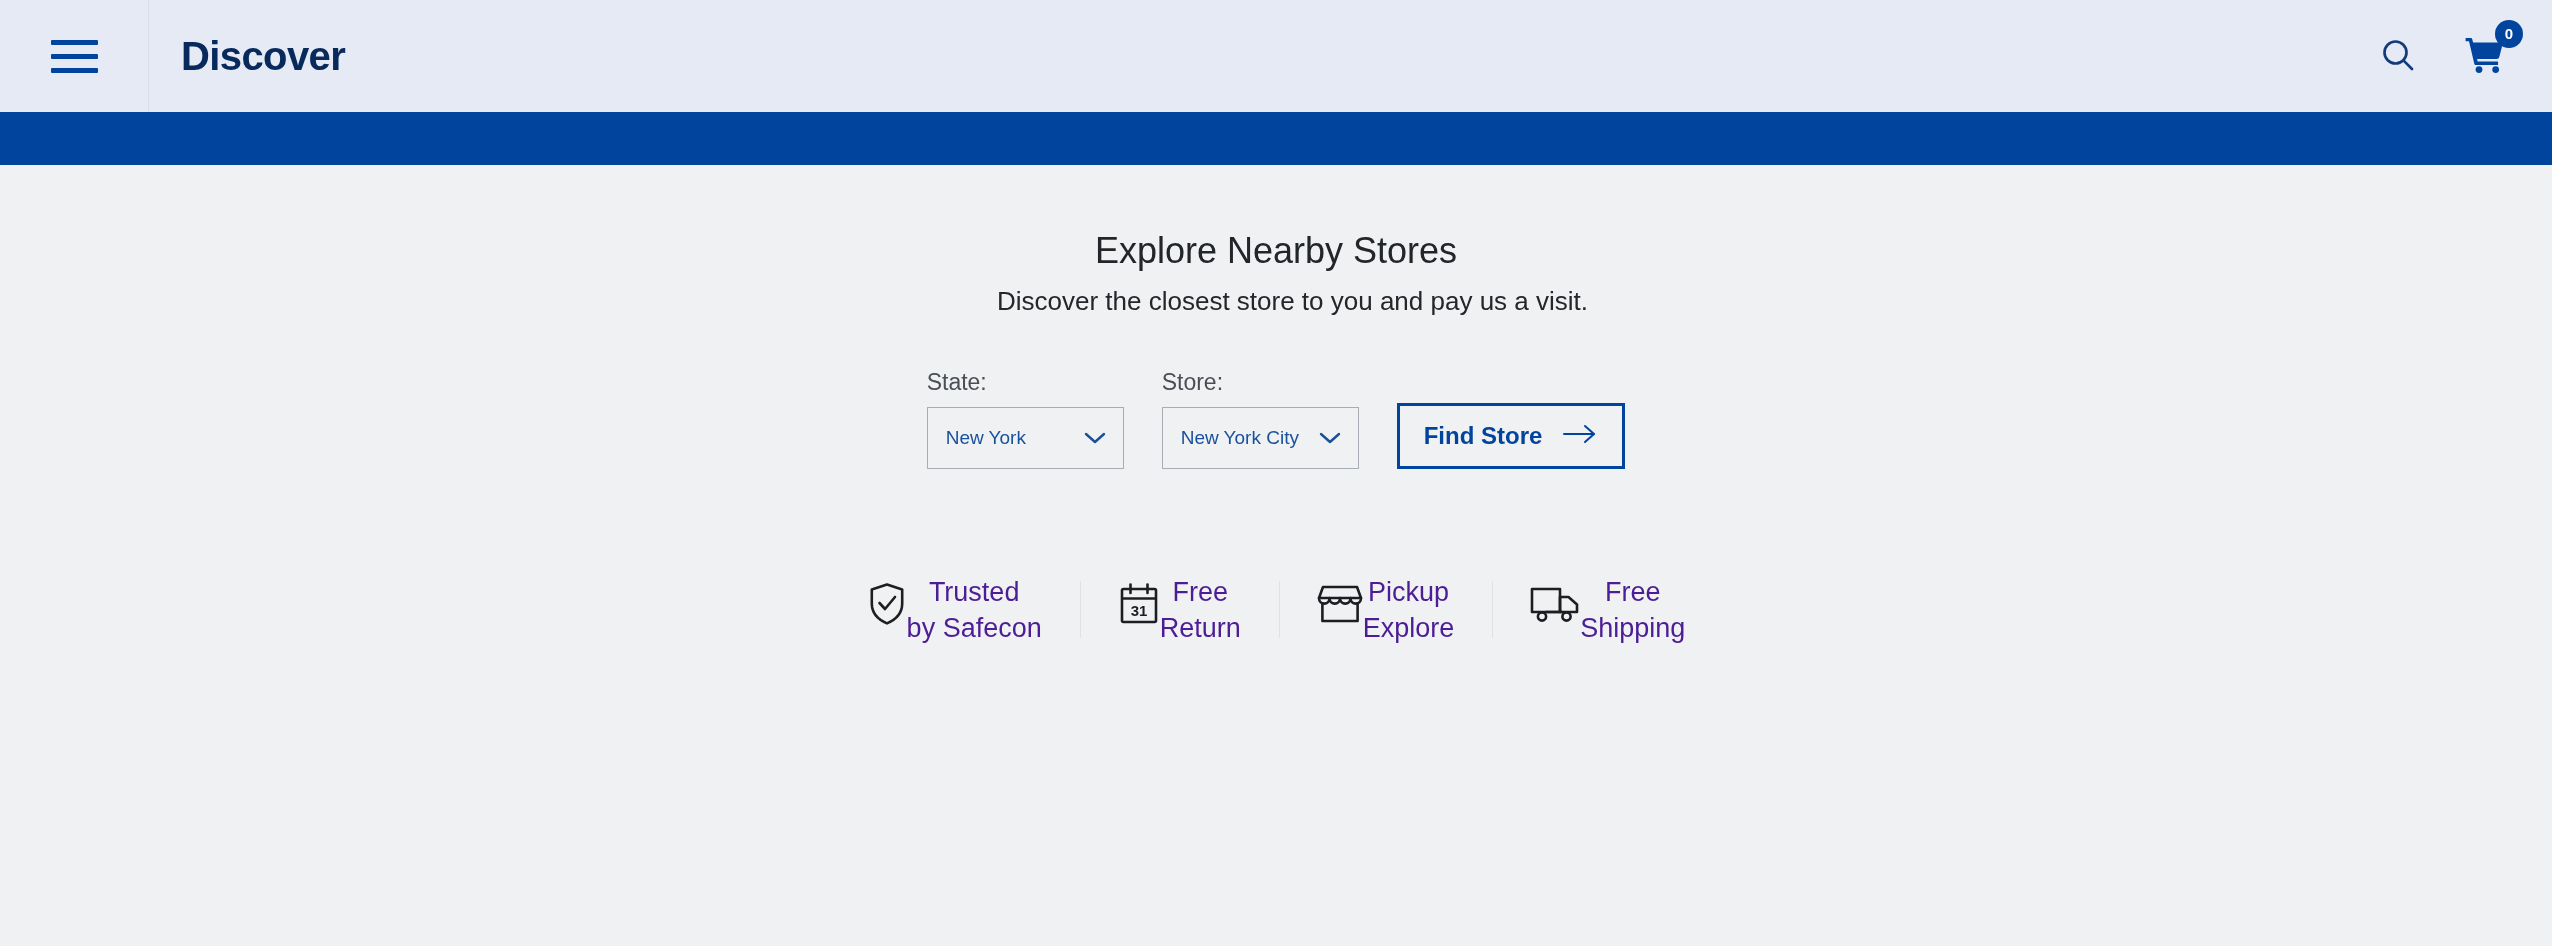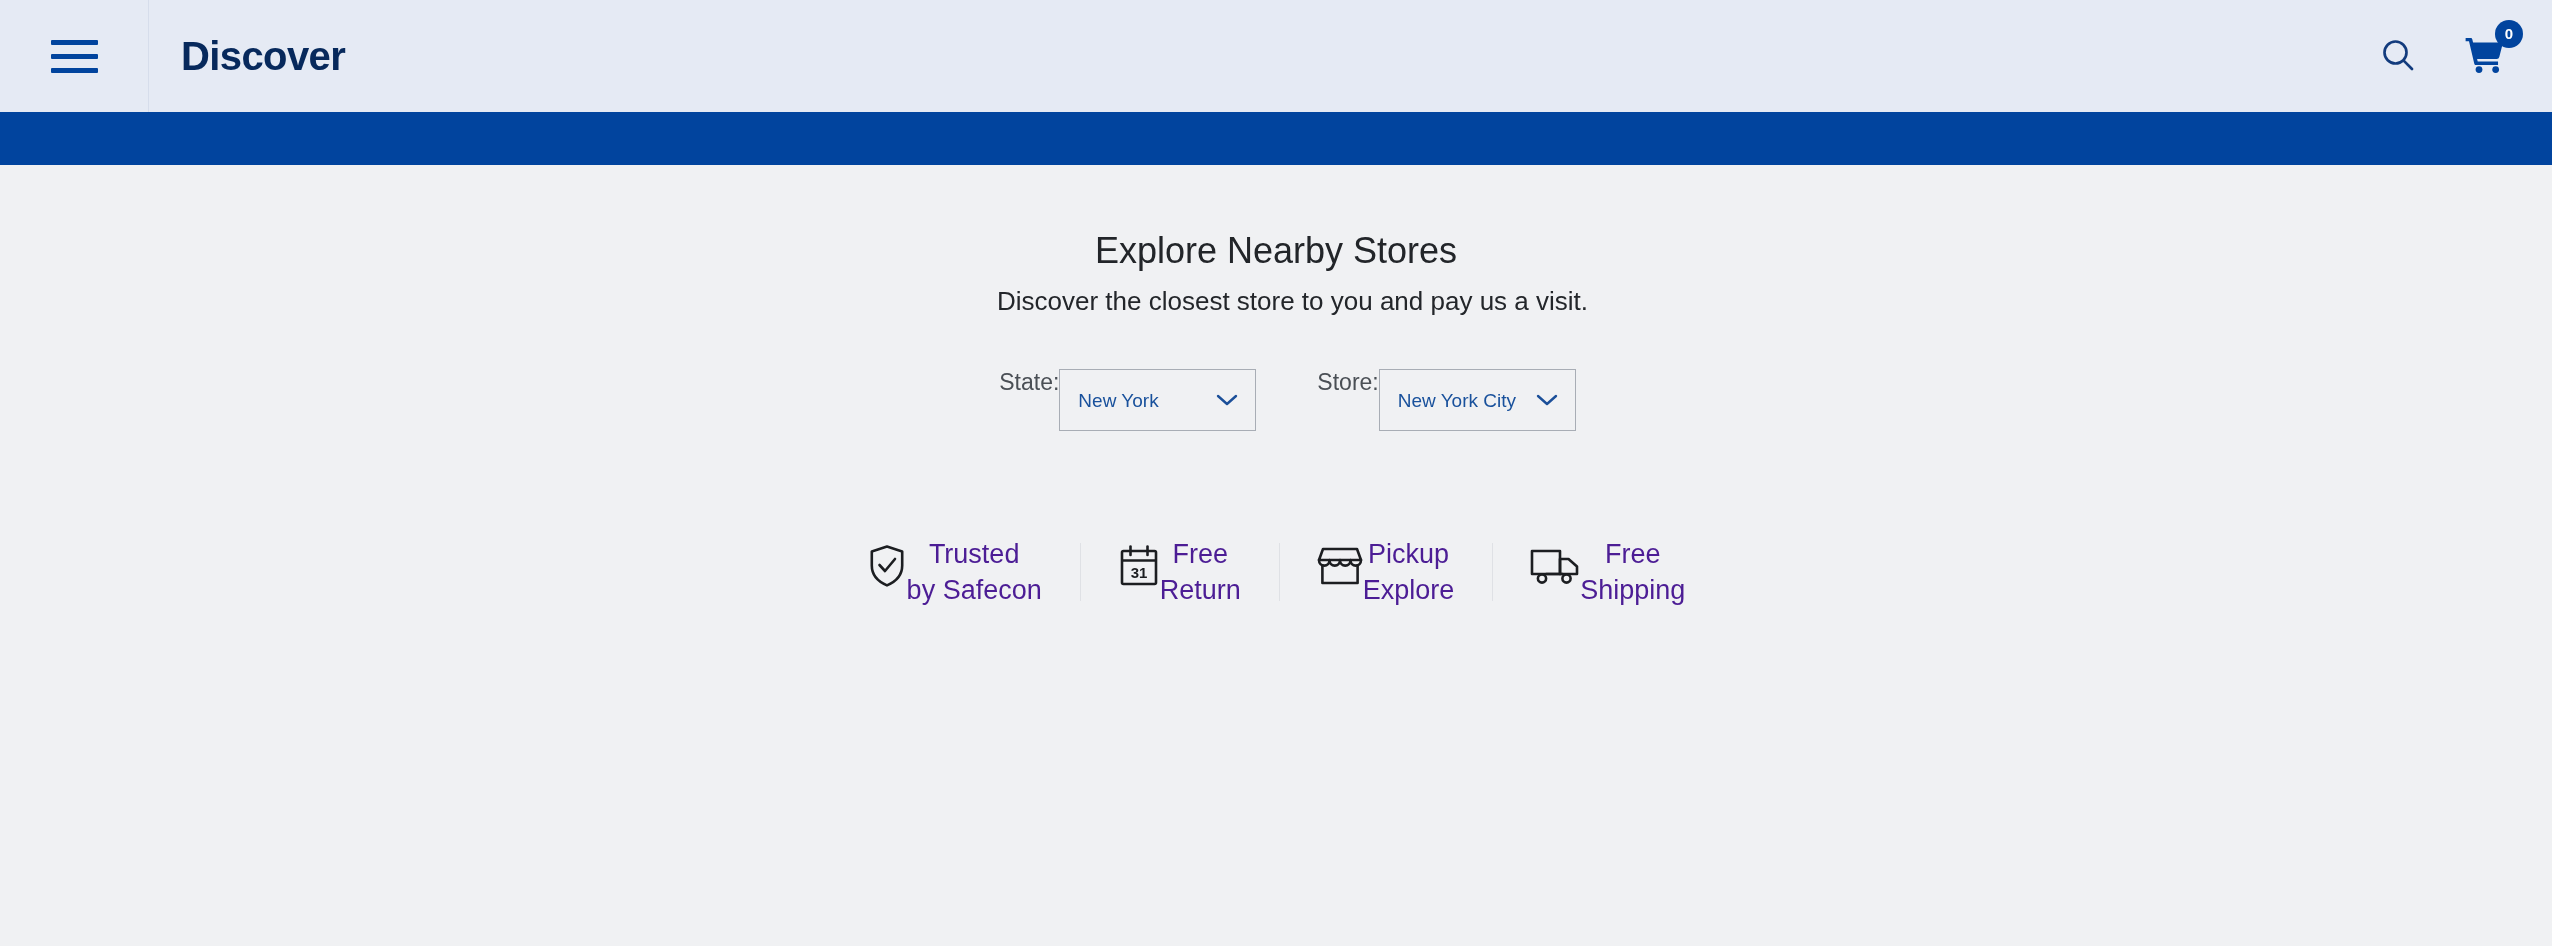--- a/index.html
+++ b/index.html
@@ -151,22 +151,21 @@
   .store-form {
     margin-top: 52px;
     display: flex;
     justify-content: center;
     align-items: flex-end;
     gap: 38px;
   }
 
   .field {
     display: flex;
-    flex-direction: row;
-    margin-left: 23px;
+    flex-direction: column;
   }
 
   .field-label {
     font-size: 23px;
     color: #4a4f55;
     margin-bottom: 10px;
     line-height: 1.2;
   }
 
   .select-box {
@@ -360,20 +359,29 @@
       <div class="select-box city">
         <span class="select-value">New York City</span>
         <span class="select-caret">
           <svg width="24" height="16" viewBox="0 0 24 16" fill="none" stroke="#1b4f99" stroke-width="2.4" stroke-linecap="round" stroke-linejoin="round">
             <polyline points="3,4 12,12 21,4"></polyline>
           </svg>
         </span>
       </div>
     </div>
 
+    <button class="find-btn">
+      <span class="find-btn-label">Find Store</span>
+      <span>
+        <svg width="36" height="22" viewBox="0 0 36 22" fill="none" stroke="#01449e" stroke-width="2" stroke-linecap="round" stroke-linejoin="round">
+          <line x1="2" y1="11" x2="32" y2="11"></line>
+          <polyline points="23,3 32,11 23,19"></polyline>
+        </svg>
+      </span>
+    </button>
   </div>
 
   <div class="features">
 
     <div class="feature">
       <span class="feature-icon">
         <svg width="40" height="44" viewBox="0 0 40 44" fill="none" stroke="#1c1e21" stroke-width="2.6" stroke-linecap="round" stroke-linejoin="round">
           <path d="M20 2.6 4.8 7.4v14.2c0 9.4 6.3 16.1 15.2 19.8 8.9-3.7 15.2-10.4 15.2-19.8V7.4L20 2.6z"></path>
           <polyline points="12.5,21 18,27 28,15"></polyline>
         </svg>

